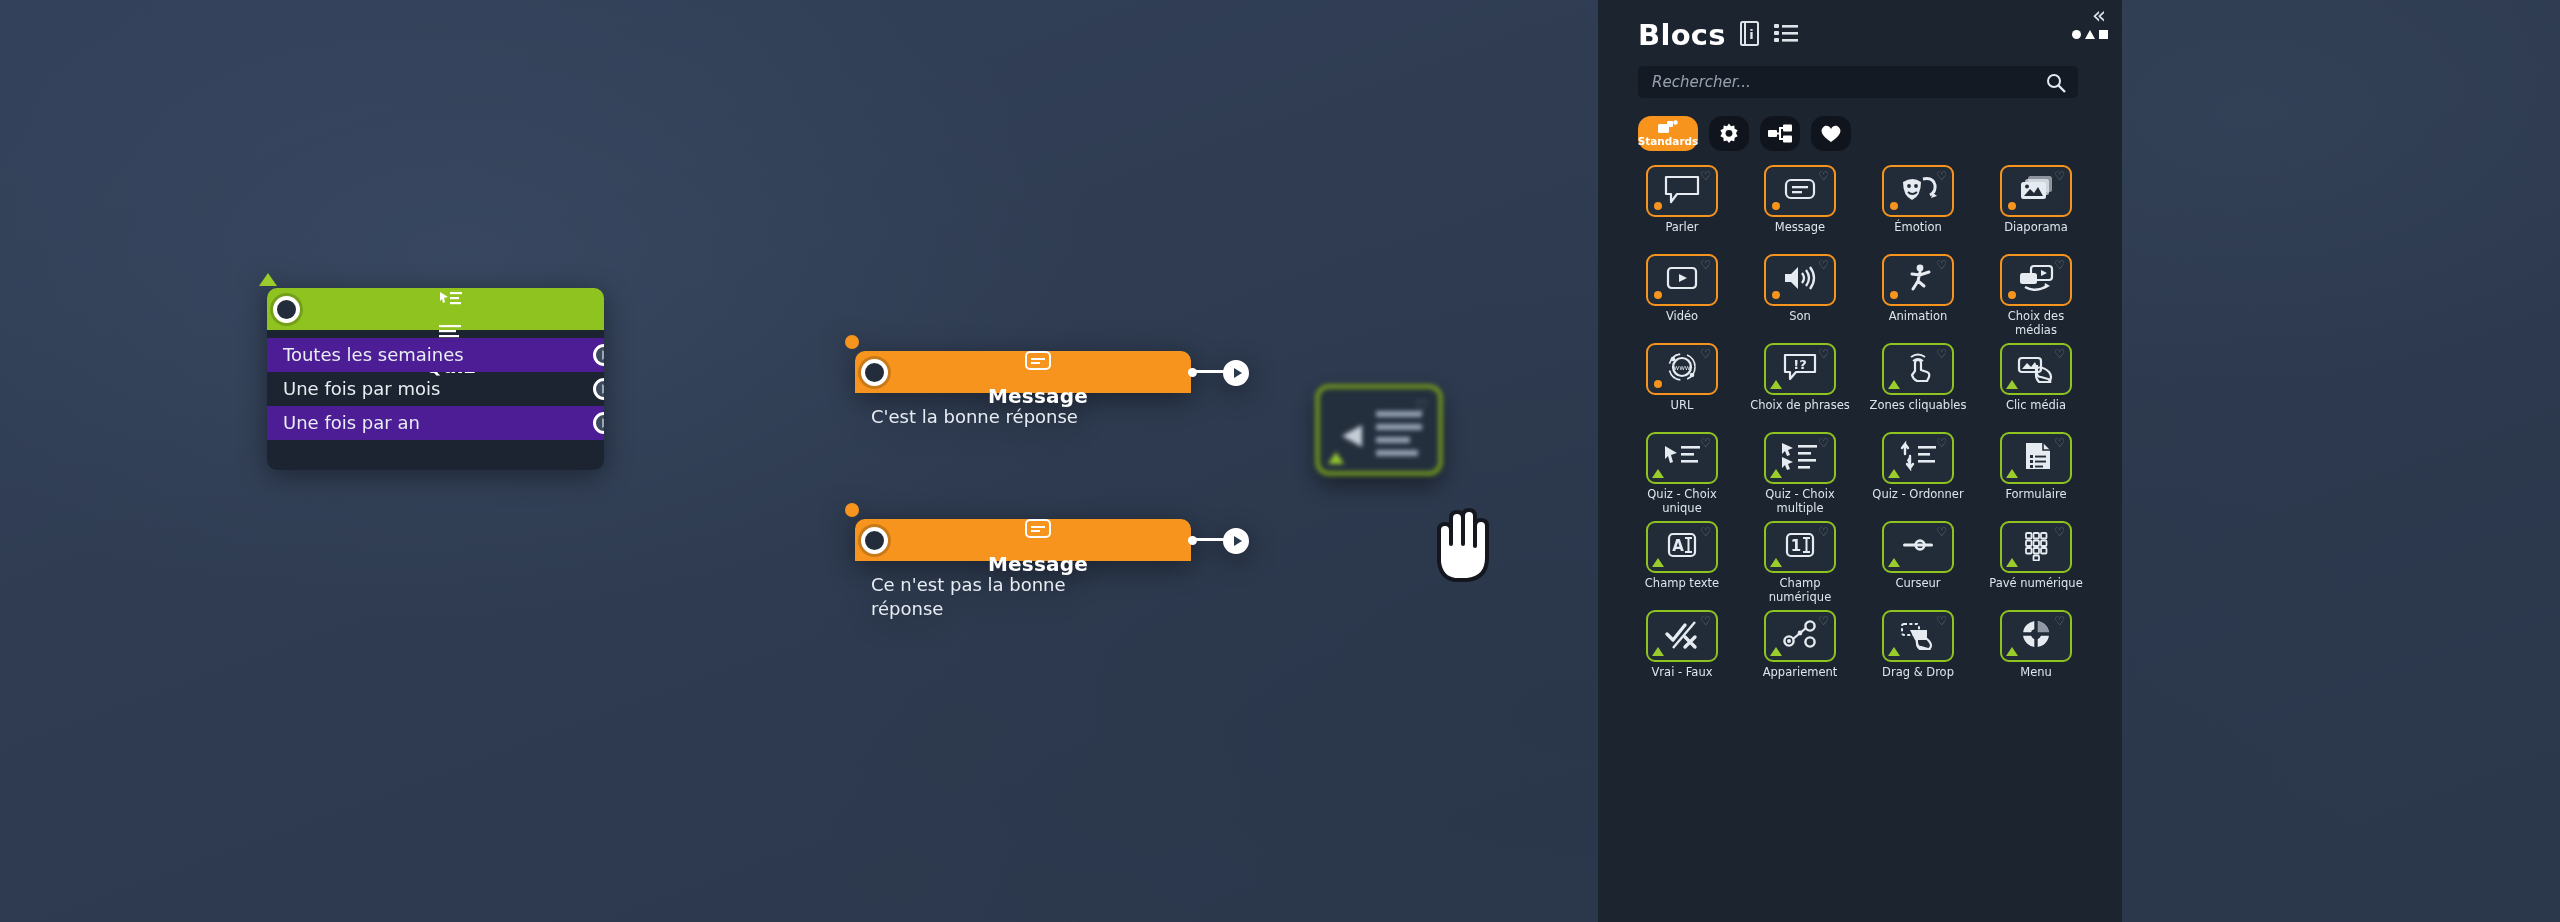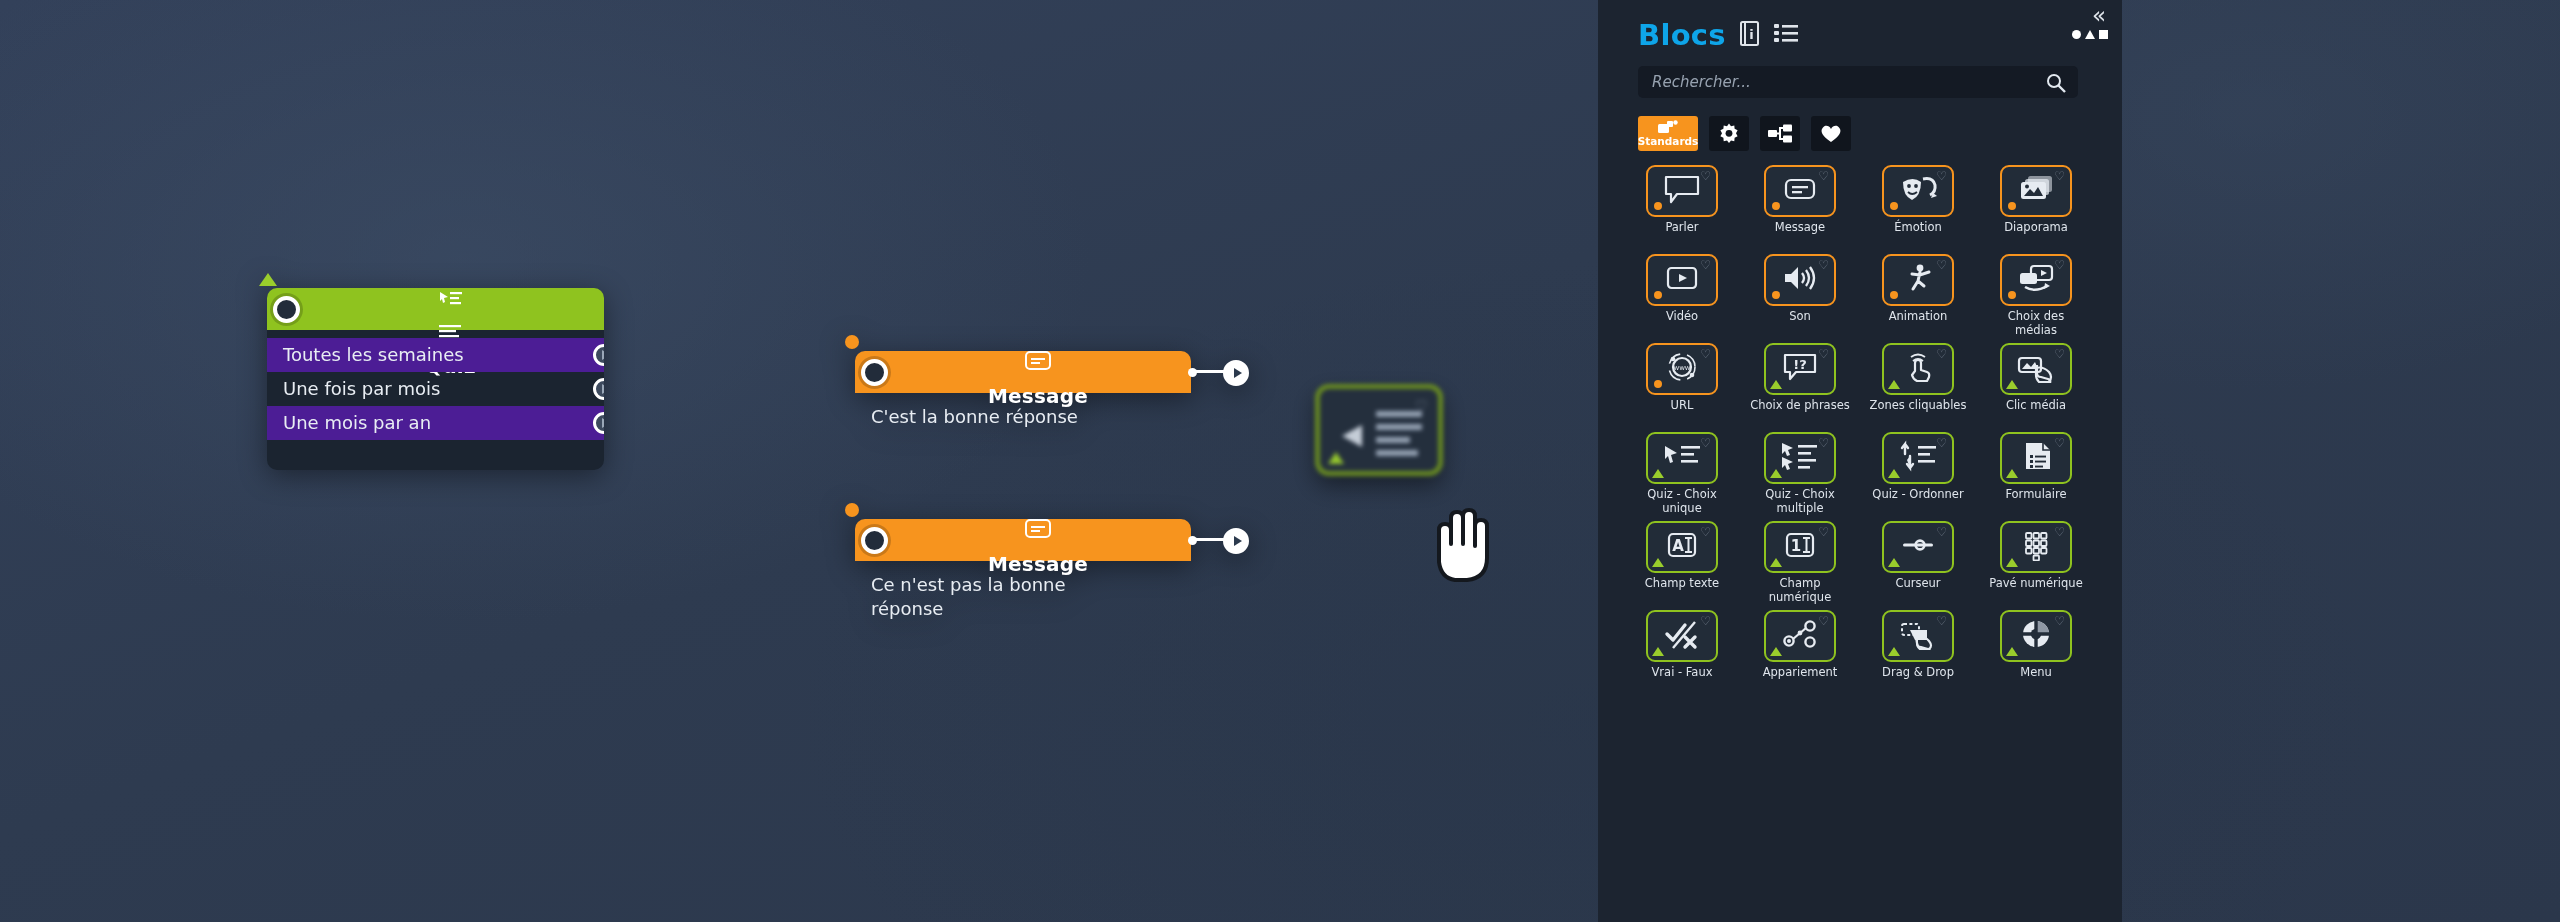--- a/index.html
+++ b/index.html
@@ -97,41 +97,41 @@
   }
   #ghost .g-heart { position:absolute; right:10px; top:8px; color:#7c8798; font-size:15px; }
   #cursor-hand { position:absolute; pointer-events:none; }
 
   
   #panel {
     position:absolute; top:0; left:1598px; width:524px; height:922px;
     background:#1c2430; z-index:20;
   }
   .panel-title-row { display:flex; align-items:center; gap:14px; padding:18px 0 0 40px; }
-  .panel-title { font-size:29px; font-weight:bold; color:#0ea5e9; letter-spacing:.3px; }
+  .panel-title { font-size:29px; font-weight:bold; color:#ffffff; letter-spacing:.3px; }
   .hdr-icon { cursor:pointer; }
 
   #collapse-btn {
     position:absolute; top:4px; right:16px; color:#dfe4ea; font-size:23px;
     cursor:pointer; line-height:1; font-family:"DejaVu Sans",sans-serif;
   }
   #shapes-btn { position:absolute; top:30px; right:14px; display:flex; align-items:center; gap:4px; cursor:pointer; }
 
   .search-wrap { position:absolute; top:66px; left:40px; width:440px; height:32px; }
   #search-input {
     width:100%; height:100%; background:#141a24; border:none; border-radius:5px;
     padding:0 40px 0 14px; color:#c8d0da; font-size:15px; font-style:italic;
     font-family:"DejaVu Sans","Liberation Sans",sans-serif; outline:none;
   }
   #search-input::placeholder { color:#97a2b0; font-style:italic; }
   .search-ico { position:absolute; right:12px; top:7px; cursor:pointer; }
 
   .filters { position:absolute; top:116px; left:40px; display:flex; gap:11px; }
   .filter-btn {
-    width:40px; height:35px; border-radius:3px; background:#10151d;
+    width:40px; height:35px; border-radius:13px; background:#10151d;
     display:flex; flex-direction:column; align-items:center; justify-content:center;
     cursor:pointer;
   }
   .filter-btn.active { background:#f7941e; width:60px; }
   .filter-label { font-size:10.5px; font-weight:bold; color:#fff; margin-top:1px; }
 
   
   #grid {
     position:absolute; top:165px; left:34px; width:460px;
     display:grid; grid-template-columns:repeat(4,100px); column-gap:18px; row-gap:6px;
@@ -196,21 +196,21 @@
     <div class="node-body" style="padding:8px 0 30px;">
       <div class="answer-row alt">
         <span>Toutes les semaines</span>
         <span class="port" style="right:-11px; top:6px;"></span>
       </div>
       <div class="answer-row">
         <span>Une fois par mois</span>
         <span class="port" style="right:-11px; top:6px;"></span>
       </div>
       <div class="answer-row alt">
-        <span>Une mois par an</span>
+        <span>Une fois par an</span>
         <span class="port" style="right:-11px; top:6px;"></span>
       </div>
     </div>
   </div>
 
   <div class="node" id="message-node-1" style="left:855px; top:351px; width:336px;">
     <div class="node-dot"></div>
     <div class="node-head orange">
       <span class="jack"></span>
       <span>

